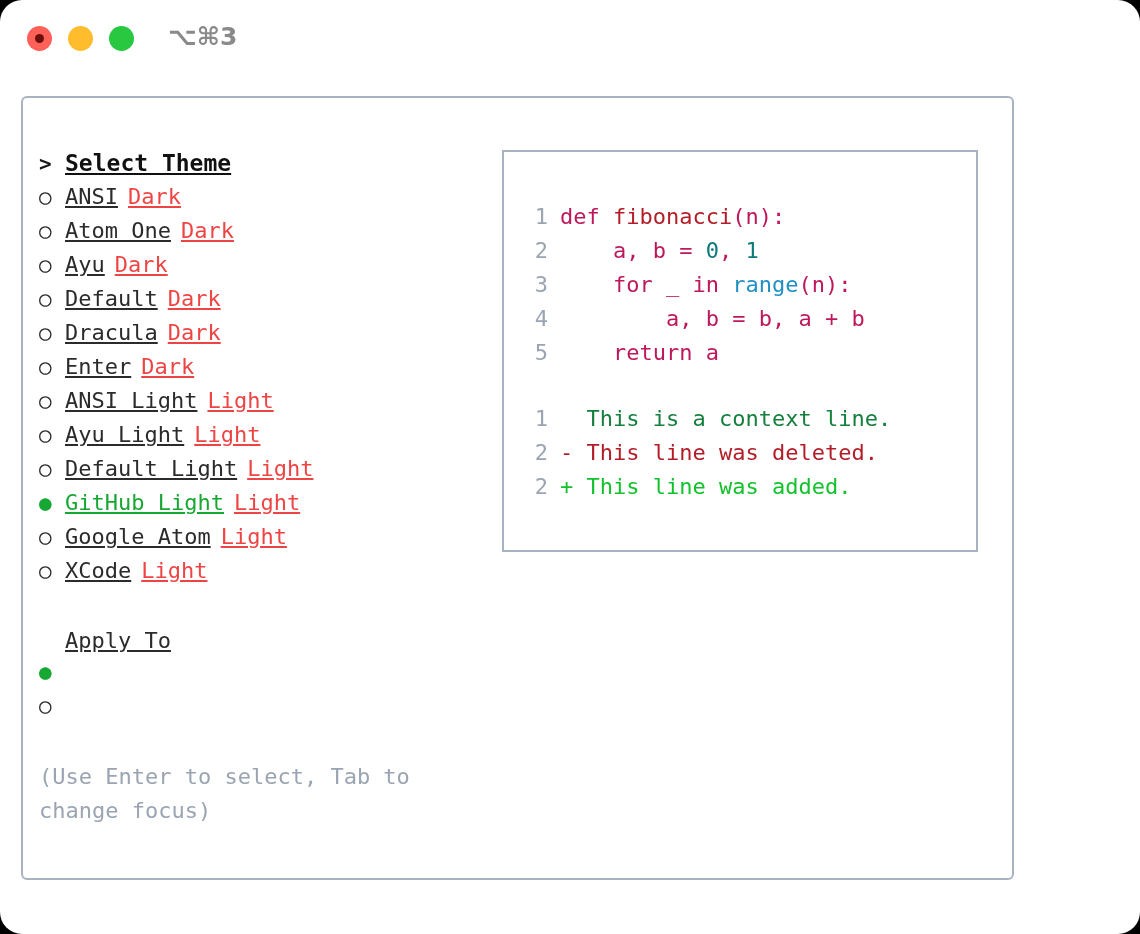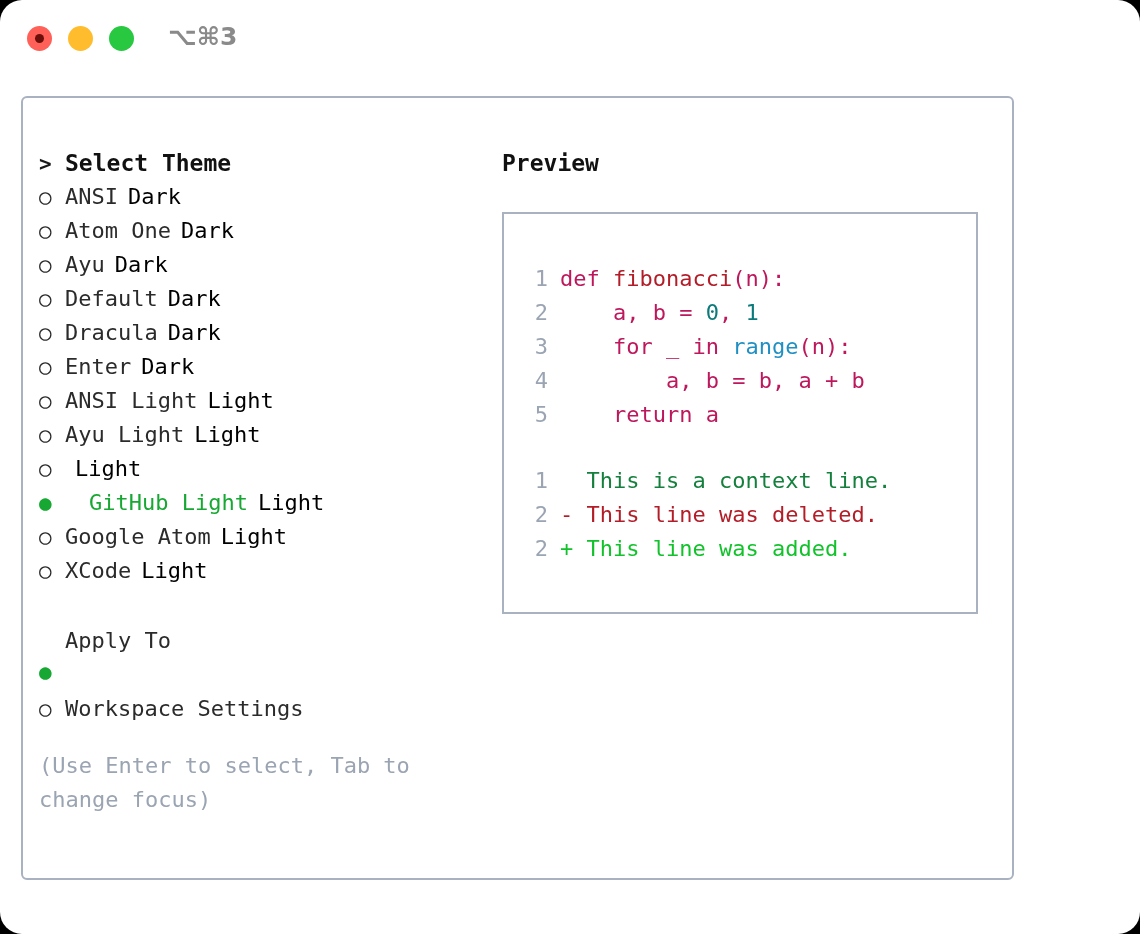--- a/index.html
+++ b/index.html
@@ -104,43 +104,45 @@
     flex: 0 0 26px;
     font-size: 21px;
     line-height: 1;
     color: #2b2b2b;
   }
   .bullet.on { color: #16a832; }
   .bullet.caret { font-weight: bold; color: #1a1a1a; }
 
   .label {
     color: #2b2b2b;
-  }
-  .label.sel { color: #16a832; margin-left: 24px; }
+    text-decoration: underline;
+  }
+  .label.sel { color: #16a832; }
   .label.head {
     font-weight: bold;
     color: #111111;
     font-size: 23px;
   }
   .suffix {
-    color: #000000;
+    color: #ef4444;
     margin-left: 10px;
+    text-decoration: underline;
   }
 
   .section-gap { height: 36px; }
   .apply-head {
     display: flex;
     height: 34px;
     font-size: 22px;
     align-items: baseline;
   }
   .apply-head .bullet { color: transparent; }
 
   .hint {
-    margin-top: 19px;
+    margin-top: 30px;
     font-size: 22px;
     color: #9aa4b2;
     line-height: 34px;
     width: 410px;
   }
 
   
   .right-col {
     position: absolute;
     left: 479px;
@@ -222,43 +224,42 @@
 
       <div id="theme-list">
           <div class="row"><span class="bullet">○</span><span class="label">ANSI</span><span class="suffix">Dark</span></div>
           <div class="row"><span class="bullet">○</span><span class="label">Atom One</span><span class="suffix">Dark</span></div>
           <div class="row"><span class="bullet">○</span><span class="label">Ayu</span><span class="suffix">Dark</span></div>
           <div class="row"><span class="bullet">○</span><span class="label">Default</span><span class="suffix">Dark</span></div>
           <div class="row"><span class="bullet">○</span><span class="label">Dracula</span><span class="suffix">Dark</span></div>
           <div class="row"><span class="bullet">○</span><span class="label">Enter</span><span class="suffix">Dark</span></div>
           <div class="row"><span class="bullet">○</span><span class="label">ANSI Light</span><span class="suffix">Light</span></div>
           <div class="row"><span class="bullet">○</span><span class="label">Ayu Light</span><span class="suffix">Light</span></div>
-          <div class="row"><span class="bullet">○</span><span class="suffix">Light</span></div>
+          <div class="row"><span class="bullet">○</span><span class="label">Default Light</span><span class="suffix">Light</span></div>
           <div class="row"><span class="bullet on">●</span><span class="label sel">GitHub Light</span><span class="suffix">Light</span></div>
           <div class="row"><span class="bullet">○</span><span class="label">Google Atom</span><span class="suffix">Light</span></div>
           <div class="row"><span class="bullet">○</span><span class="label">XCode</span><span class="suffix">Light</span></div>
         </div>
 
       <div class="section-gap"></div>
 
       <div class="apply-head">
         <span class="bullet">○</span>
         <span class="label">Apply To</span>
       </div>
 
       <div id="apply-list">
           <div class="row"><span class="bullet on">●</span></div>
-          <div class="row"><span class="bullet">○</span><span class="label">Workspace Settings</span></div>
+          <div class="row"><span class="bullet">○</span></div>
         </div>
 
       <div class="hint">(Use Enter to select, Tab to change focus)</div>
     </div>
 
     <div class="right-col">
-      <div class="preview-title">Preview</div>
 
       <div class="preview-box">
         <div class="code" id="code-block"><div class="code-line"><span class="ln">1</span><span class="src"><span class="tok-plain">def </span><span class="tok-fn">fibonacci</span><span class="tok-plain">(n):</span></span></div><div class="code-line"><span class="ln">2</span><span class="src"><span class="tok-plain">    a, b = </span><span class="tok-num">0</span><span class="tok-plain">, </span><span class="tok-num">1</span></span></div><div class="code-line"><span class="ln">3</span><span class="src"><span class="tok-plain">    for _ in </span><span class="tok-bi">range</span><span class="tok-plain">(n):</span></span></div><div class="code-line"><span class="ln">4</span><span class="src"><span class="tok-plain">        a, b = b, a + b</span></span></div><div class="code-line"><span class="ln">5</span><span class="src"><span class="tok-plain">    return a</span></span></div></div>
         <div class="diff" id="diff-block"><div class="code-line"><span class="ln">1</span><span class="d-ctx"> </span><span class="d-ctx"> This is a context line.</span></div><div class="code-line"><span class="ln">2</span><span class="d-del">-</span><span class="d-del"> This line was deleted.</span></div><div class="code-line"><span class="ln">2</span><span class="d-add">+</span><span class="d-add"> This line was added.</span></div></div>
       </div>
     </div>
 
   </div>
 </div>
 

